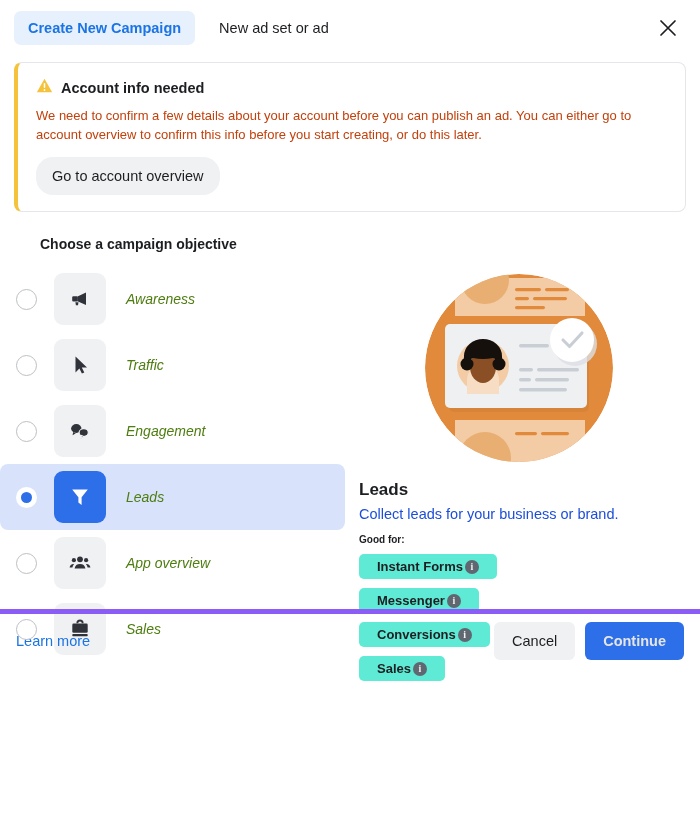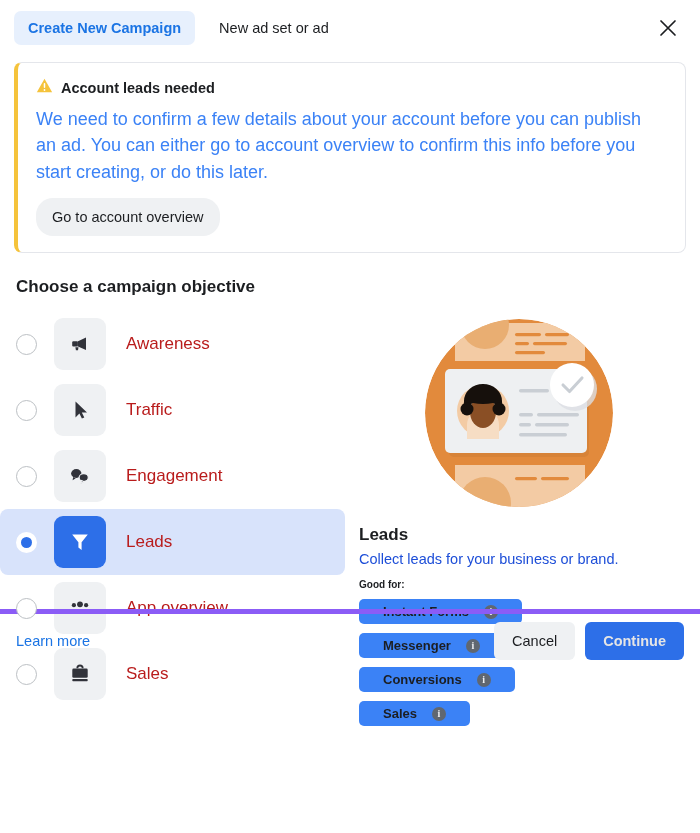--- a/index.html
+++ b/index.html
@@ -73,44 +73,45 @@
   .alert-title-row {
     display: flex; align-items: center; gap: 8px;
     margin-bottom: 8px;
   }
   .alert-title {
     font-weight: bold;
     font-size: 14.5px;
     color: #1c1e21;
   }
   .alert-body {
-    font-size: 18px;
+    font-size: 13px;
     line-height: 1.47;
-    color: #3b82f6;
+    color: #c2410c;
     max-width: 625px;
   }
   .alert-btn {
     margin-top: 13px;
     display: inline-block;
     background: #eff1f3;
     border: none;
     border-radius: 17px;
     padding: 11px 16px;
     font-size: 14.5px;
     color: #1c1e21;
     font-family: "Liberation Sans", sans-serif;
     cursor: pointer;
   }
 
   
   .section-title {
-    font-size: 17px;
+    font-size: 14px;
     font-weight: bold;
     color: #1c1e21;
     padding: 24px 12px 10px 16px;
+    margin-left: 24px;
   }
   .content {
     display: flex;
     flex: 1 1 auto;
     padding: 0 16px 0 0;
     min-height: 0;
   }
   .objectives {
     width: 345px;
     flex: 0 0 345px;
@@ -152,22 +153,23 @@
     width: 52px; height: 52px;
     border-radius: 9px;
     background: #eff1f3;
     margin-left: 17px;
     display: flex; align-items: center; justify-content: center;
     flex: 0 0 52px;
   }
   .obj-row.selected .obj-icon { background: #2d6fe8; }
   .obj-label {
     margin-left: 20px;
-    font-size: 17px;
-    color: #b91c1c;
+    font-size: 14px;
+    color: #4d7c0f;
+    font-style: italic;
   }
 
   
   .detail {
     flex: 1 1 auto;
     padding-left: 8px;
     padding-top: 4px;
   }
   .illus-wrap {
     display: flex;
@@ -187,24 +189,24 @@
   }
   .good-for {
     font-size: 10px;
     font-weight: bold;
     margin: 12px 0 0 6px;
     color: #1c1e21;
   }
   .tag {
     display: inline-flex;
     align-items: center;
-    gap: 15px;
-    background: #3b82f6;
+    gap: 2px;
+    background: #5eead4;
     border-radius: 5px;
-    padding: 5px 24px;
+    padding: 5px 18px;
     margin: 9px 0 0 6px;
     font-size: 13px;
     font-weight: bold;
     color: #1c1e21;
   }
   .tag-line { display: block; }
   .info-i {
     width: 14px; height: 14px;
     border-radius: 50%;
     background: #606770;
@@ -262,21 +264,21 @@
   <div class="alert-wrap">
     <div class="alert">
       <div class="alert-title-row">
         <span>
           <svg width="17" height="17" viewBox="0 0 20 20" aria-hidden="true">
             <path d="M10 2 L19 18 L1 18 Z" fill="#f5c33b"></path>
             <rect x="9.1" y="7" width="1.8" height="6" rx="0.9" fill="#ffffff"></rect>
             <circle cx="10" cy="15.3" r="1.05" fill="#ffffff"></circle>
           </svg>
         </span>
-        <span class="alert-title">Account leads needed</span>
+        <span class="alert-title">Account info needed</span>
       </div>
       <div class="alert-body">We need to confirm a few details about your account before you can publish an ad. You can either go to account overview to confirm this info before you start creating, or do this later.</div>
       <button class="alert-btn">Go to account overview</button>
     </div>
   </div>
 
   <div class="section-title">Choose a campaign objective</div>
 
   <div class="content">
 

